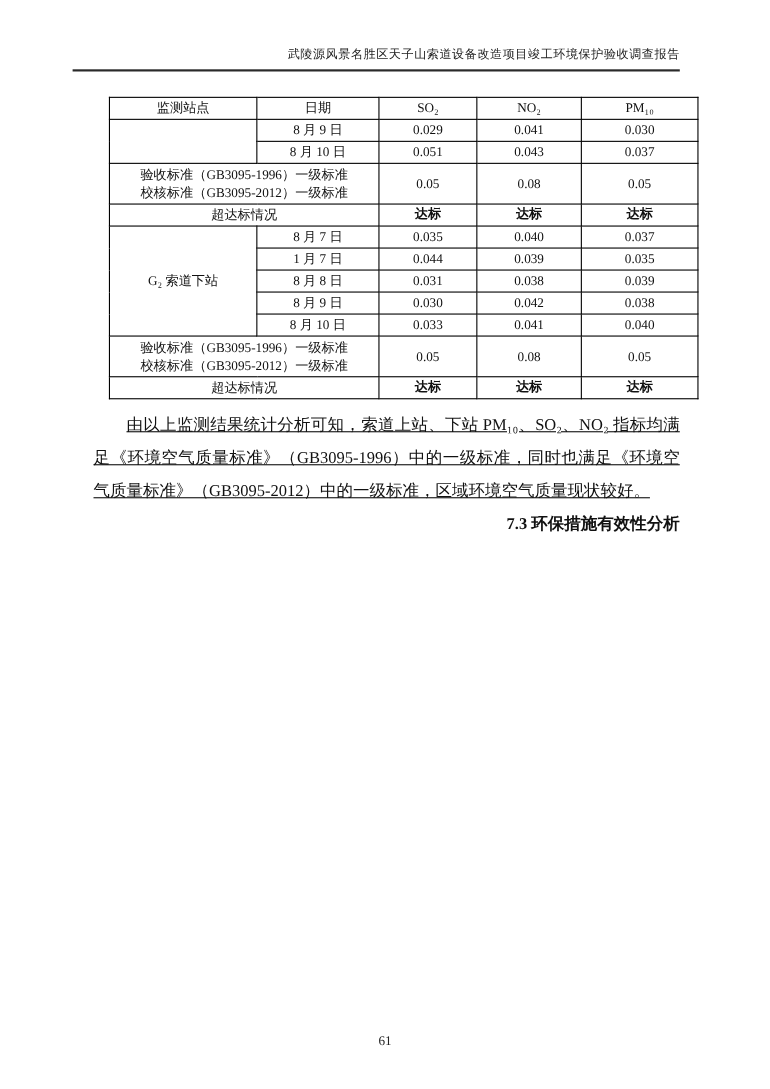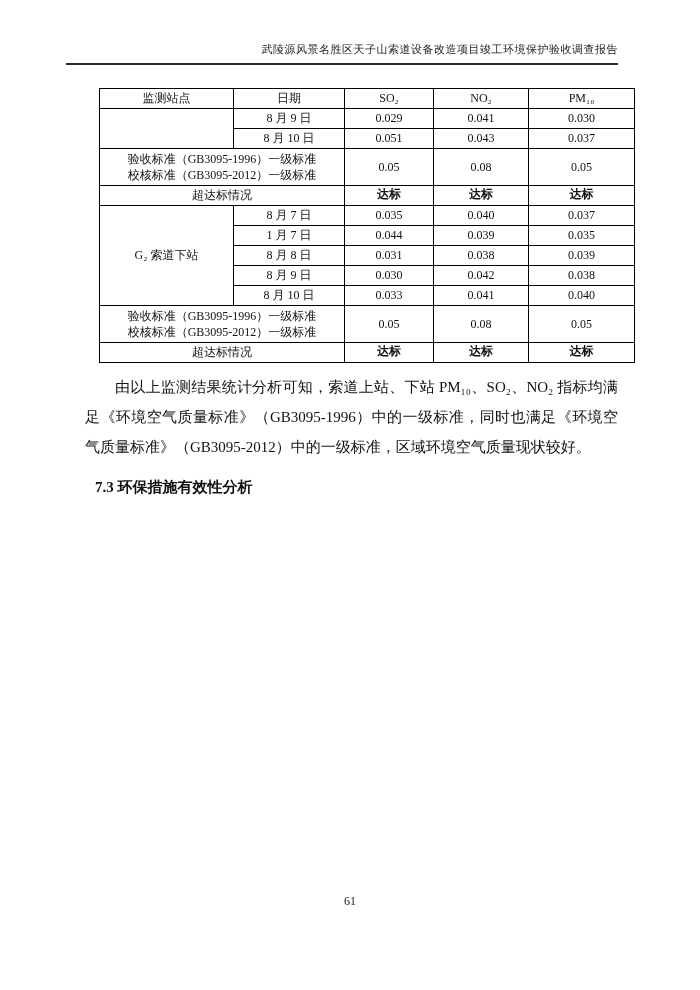--- a/index.html
+++ b/index.html
@@ -65,34 +65,35 @@
     top: 372px;
     width: 533px;
     font-size: 15px;
     line-height: 30px;
     text-align: justify;
     color: #111;
   }
   .text-area p {
     margin: 0;
     text-indent: 2em;
+    text-decoration: underline;
   }
   .section-heading {
-    margin: 10px;
+    margin: 0;
     font-size: 15px;
     font-weight: bold;
     line-height: 30px;
     text-indent: 0;
-    text-align: left;
+    text-align: right;
   }
   
   .page-number {
     position: absolute;
     left: 0;
-    top: 894px;
+    top: 939px;
     width: 700px;
     text-align: center;
     font-size: 12px;
     color: #222;
   }
 </style>
 </head>
 <body>
 
 <div class="report-header">武陵源风景名胜区天子山索道设备改造项目竣工环境保护验收调查报告</div>

